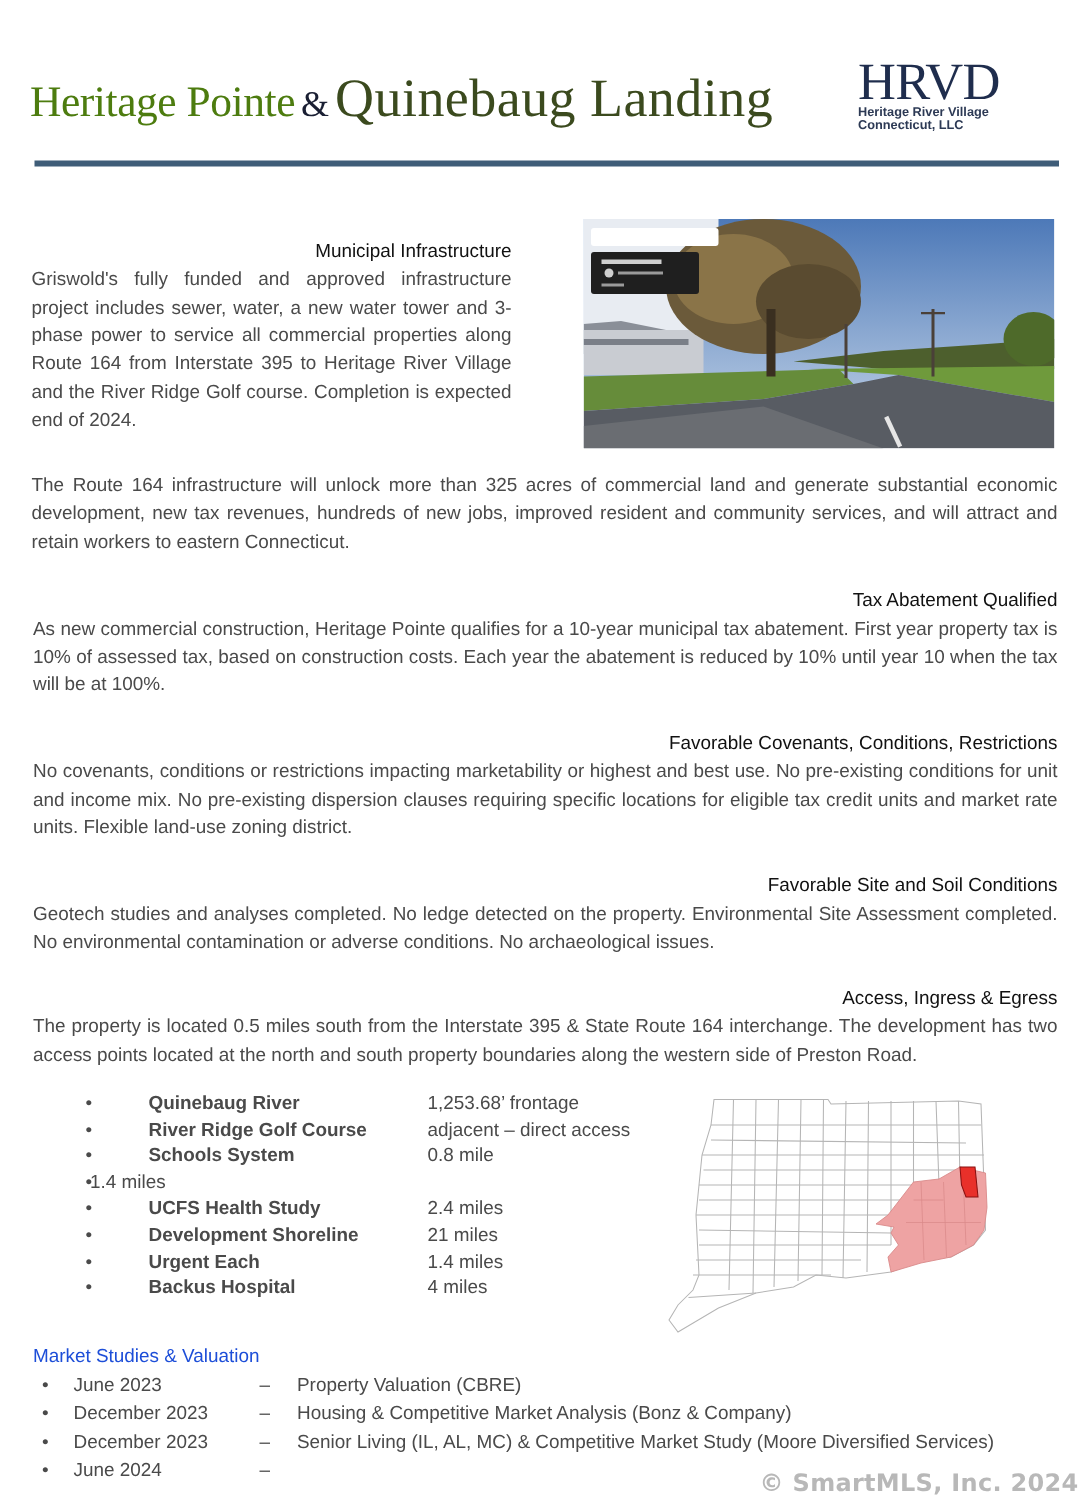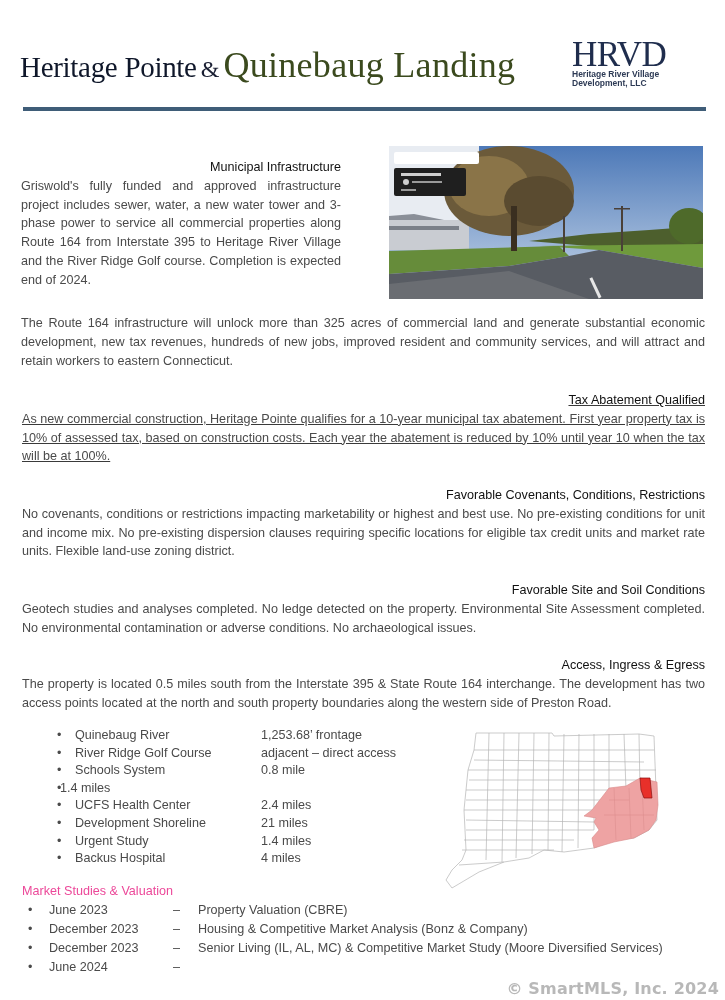--- a/index.html
+++ b/index.html
@@ -1,61 +1,61 @@
 <!DOCTYPE html>
 <html><head>
 <meta charset="utf-8">
 <style>
   html, body { margin: 0; padding: 0; background: #ffffff; }
   body { width: 725px; height: 1000px; position: relative; overflow: hidden;
          font-family: "Liberation Sans", sans-serif; color: #3a3a3a; }
   .title-wrap { position: absolute; left: 20px; top: 44px; white-space: nowrap;
                 font-family: "Liberation Serif", serif; }
-  .title-a { font-size: 29px; color: #0f172a; letter-spacing: -0.3px; }
+  .title-a { font-size: 29px; color: #4d7c0f; letter-spacing: -0.3px; }
   .title-amp { font-size: 24px; color: #1a1f33; margin: 0 4px; }
   .title-b { font-size: 36px; color: #3b4a1e; letter-spacing: 0.3px; }
   .logo { position: absolute; left: 572px; top: 40px; width: 100px; text-align: left; }
   .logo-big { font-family: "Liberation Serif", serif; font-size: 35px; line-height: 30px;
               color: #1f2d4d; letter-spacing: -0.5px; }
   .logo-sub { font-family: "Liberation Sans", sans-serif; font-size: 8.5px; line-height: 9px;
               color: #2d3a55; font-weight: bold; }
   .rule { position: absolute; left: 23px; top: 107px; width: 683px; height: 4px; background: #3f5d78; }
 
   .block { position: absolute; font-size: 12.6px; line-height: 18.8px; text-align: justify; }
   .block .hd { color: #111; display: block; text-align: right; }
   .block .tx { color: #4a4a4a; }
   .photo { position: absolute; left: 389px; top: 146px; width: 314px; height: 153px; overflow: hidden; }
 
   .amen { position: absolute; left: 60px; top: 727px; font-size: 12.6px; line-height: 17.6px; color: #4a4a4a; }
   .amen .row { display: flex; position: relative; }
   .amen .bul { position: absolute; left: -3px; }
-  .amen .name { margin-left: 15px; width: 186px; }
+  .amen .name { margin-left: 39px; width: 186px; font-weight: bold; }
   .amen .val { }
   .map { position: absolute; left: 444px; top: 730px; width: 240px; height: 160px; }
 
   .mkt { position: absolute; left: 22px; top: 882px; font-size: 12.6px; line-height: 19px; color: #4a4a4a; }
-  .mkt .hd { color: #ec4899; }
+  .mkt .hd { color: #1d4ed8; margin-top: 13px; }
   .mkt .row { display: flex; position: relative; }
   .mkt .bul { position: absolute; left: 6px; }
   .mkt .date { margin-left: 27px; width: 124px; }
   .mkt .dash { width: 25px; }
   .copy { position: absolute; right: 6px; top: 979px; font-family: "DejaVu Sans", sans-serif;
           font-size: 16px; font-weight: bold; color: #b8b8b8; letter-spacing: 0.2px; }
 </style>
 </head>
 <body>
 
 <div class="title-wrap">
   <span class="title-a">Heritage Pointe</span><span class="title-amp">&amp;</span><span class="title-b">Quinebaug Landing</span>
 </div>
 
 <div class="logo">
   <div class="logo-big">HRVD</div>
   <div class="logo-sub">Heritage River Village</div>
-  <div class="logo-sub">Development, LLC</div>
+  <div class="logo-sub">Connecticut, LLC</div>
 </div>
 
 <div class="rule"></div>
 
 <div class="block" style="left:21px; top:158px; width:320px;">
   <span class="hd">Municipal Infrastructure</span>
   <span class="tx">Griswold's fully funded and approved infrastructure project includes sewer, water, a new water tower and 3-phase power to service all commercial properties along Route 164 from Interstate 395 to Heritage River Village and the River Ridge Golf course.  Completion is expected end of 2024.</span>
 </div>
 
 <div class="photo">
@@ -91,21 +91,21 @@
     <circle cx="17" cy="36" r="3" fill="#cfcfcf"></circle>
     <rect x="23" y="35" width="30" height="2" fill="#9a9a9a"></rect>
     <rect x="12" y="43" width="15" height="2" fill="#9a9a9a"></rect>
   </svg>
 </div>
 
 <div class="block" style="left:21px; top:314px; width:684px;">
   <span class="tx">The Route 164 infrastructure will unlock more than 325 acres of commercial land and generate substantial economic development, new tax revenues, hundreds of new jobs, improved resident and community services, and will attract and retain workers to eastern Connecticut.</span>
 </div>
 
-<div class="block" style="left:22px; top:391px; width:683px;text-decoration:underline;">
+<div class="block" style="left:22px; top:391px; width:683px;">
   <span class="hd">Tax Abatement Qualified</span>
   <span class="tx">As new commercial construction, Heritage Pointe qualifies for a 10-year municipal tax abatement.  First year property tax is 10% of assessed tax, based on construction costs.  Each year the abatement is reduced by 10% until year 10 when the tax will be at 100%.</span>
 </div>
 
 <div class="block" style="left:22px; top:486px; width:683px;">
   <span class="hd">Favorable Covenants, Conditions, Restrictions</span>
   <span class="tx">No covenants, conditions or restrictions impacting marketability or highest and best use.  No pre-existing conditions for unit and income mix. No pre-existing dispersion clauses requiring specific locations for eligible tax credit units and market rate units.  Flexible land-use zoning district.</span>
 </div>
 
 <div class="block" style="left:22px; top:581px; width:683px;">
@@ -133,31 +133,31 @@
       <span class="bul">•</span>
       <span class="name">Schools System</span>
       <span class="val">0.8 mile</span>
     </div>
   <div class="row">
       <span class="bul">•</span>
       <span class="val">1.4 miles</span>
     </div>
   <div class="row">
       <span class="bul">•</span>
-      <span class="name">UCFS Health Center</span>
+      <span class="name">UCFS Health Study</span>
       <span class="val">2.4 miles</span>
     </div>
   <div class="row">
       <span class="bul">•</span>
       <span class="name">Development Shoreline</span>
       <span class="val">21  miles</span>
     </div>
   <div class="row">
       <span class="bul">•</span>
-      <span class="name">Urgent Study</span>
+      <span class="name">Urgent Each</span>
       <span class="val">1.4 miles</span>
     </div>
   <div class="row">
       <span class="bul">•</span>
       <span class="name">Backus Hospital</span>
       <span class="val">4  miles</span>
     </div>
 </div>
 
 <div class="map">

